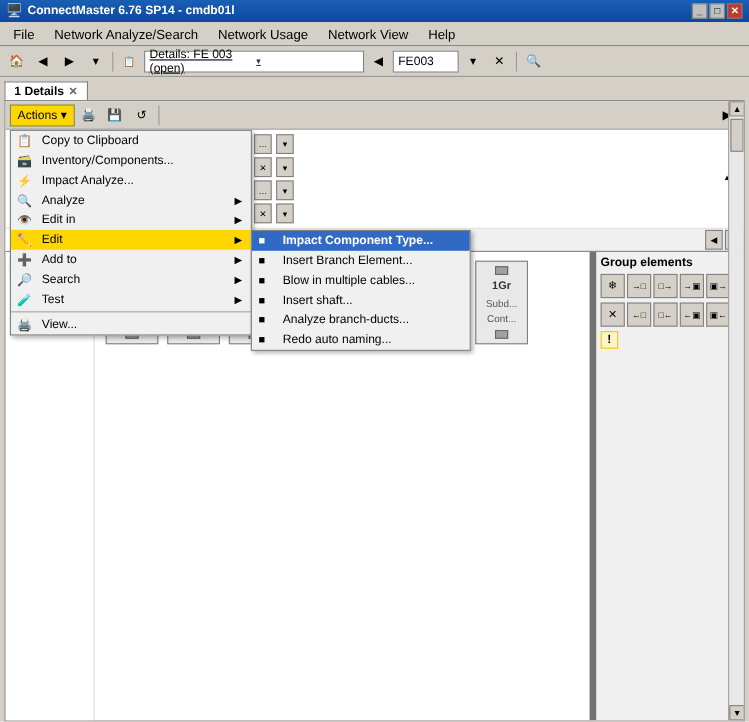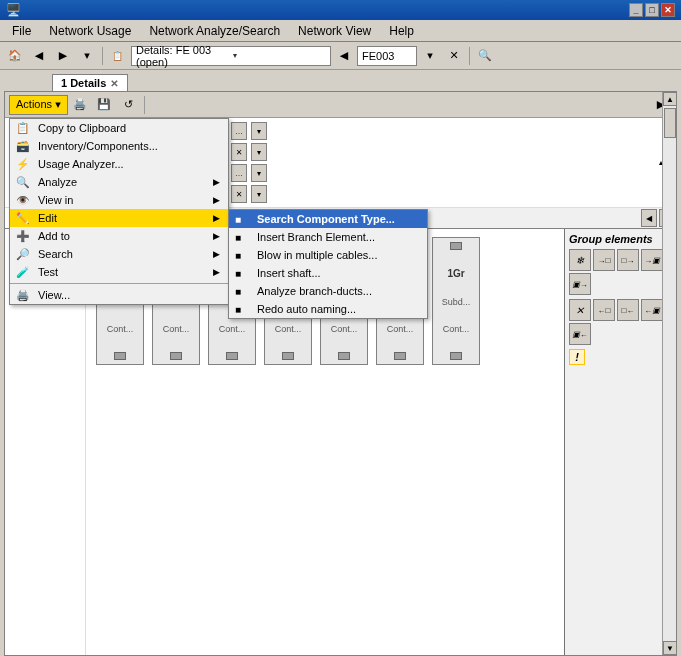--- a/index.html
+++ b/index.html
@@ -13,25 +13,25 @@
 
     
     #menubar { background: #d4d0c8; border-bottom: 1px solid #808080; height: 22px; display: flex; align-items: center; padding: 0 4px; gap: 2px; }
     .menu-item { padding: 2px 8px; font-size: 12px; cursor: pointer; height: 20px; display: flex; align-items: center; }
 
     
     #toolbar { background: #d4d0c8; border-bottom: 1px solid #999; height: 28px; display: flex; align-items: center; padding: 2px 4px; gap: 2px; }
     .tb-btn { width: 22px; height: 22px; background: #d4d0c8; border: 1px solid transparent; display: flex; align-items: center; justify-content: center; cursor: pointer; font-size: 11px; }
     .tb-sep { width: 1px; height: 18px; background: #999; margin: 0 2px; }
     .details-combo { display: flex; align-items: center; background: white; border: 1px solid #808080; height: 20px; padding: 0 4px; font-size: 11px; min-width: 200px; }
-    .details-combo span { flex: 1; }
+    .details-combo span { flex: 1; text-decoration: underline; }
     .combo-arrow { font-size: 8px; color: #333; margin-left: 4px; }
 
     
-    #tab-area { background: #d4d0c8; padding: 4px 4px 0; display: flex; align-items: flex-end; margin-left: 48px; }
+    #tab-area { background: #d4d0c8; padding: 4px 4px 0; display: flex; align-items: flex-end; }
     .tab { background: #c0bdb5; border: 1px solid #808080; border-bottom: none; padding: 2px 8px; font-size: 11px; cursor: pointer; display: flex; align-items: center; gap: 4px; margin-right: 2px; }
     .tab.active { background: #ffffff; font-weight: bold; }
     .tab-close { font-size: 10px; color: #666; cursor: pointer; }
 
     
     #actions-bar { background: #d4d0c8; border-bottom: 1px solid #999; height: 26px; display: flex; align-items: center; padding: 2px 4px; gap: 2px; }
     .actions-btn { background: #d4d0c8; border: 1px solid #808080; padding: 2px 6px; font-size: 11px; cursor: pointer; display: flex; align-items: center; gap: 2px; height: 20px; }
 
     
     #main { display: flex; flex-direction: column; height: calc(656px - 20px - 22px - 28px); }
@@ -51,53 +51,54 @@
     .submenu .sm-icon { position: absolute; left: 6px; font-size: 10px; }
 
     
     .inner-tabs { display: flex; border-bottom: 1px solid #808080; background: #f0f0f0; }
     .inner-tab { padding: 2px 8px; font-size: 11px; cursor: pointer; border-right: 1px solid #aaa; }
     .inner-tab.active { background: white; font-weight: bold; }
 
     
     .cable-area { display: flex; gap: 4px; padding: 8px; align-items: flex-start; flex-wrap: wrap; }
     .cable-item { display: flex; flex-direction: column; align-items: center; width: 52px; }
-    .cable-box { width: 48px; height: 128px; border: 1px solid #808080; background: #e8e8e8; display: flex; flex-direction: column; align-items: center; justify-content: space-between; padding: 4px 2px; position: relative; }
+    .cable-box { width: 48px; height: 76px; border: 1px solid #808080; background: #e8e8e8; display: flex; flex-direction: column; align-items: center; justify-content: space-between; padding: 4px 2px; position: relative; }
     .cable-connector { width: 12px; height: 8px; background: #a0a0a0; border: 1px solid #666; }
 
     
-    #right-panel { width: 112px; border-left: 1px solid #737373; background: #f0f0f0; flex-shrink: 0; padding: 4px; font-style: italic; }
+    #right-panel { width: 140px; border-left: 6px solid #737373; background: #f0f0f0; flex-shrink: 0; padding: 4px; }
     .rp-title { font-size: 11px; font-weight: bold; margin-bottom: 4px; }
     .rp-toolbar { display: flex; flex-wrap: wrap; gap: 2px; margin-bottom: 4px; }
     .rp-btn { width: 22px; height: 22px; background: #d4d0c8; border: 1px solid #808080; display: flex; align-items: center; justify-content: center; font-size: 10px; cursor: pointer; }
 
     
     .scrollbar-v { position: absolute; right: 0; top: 0; bottom: 0; width: 14px; background: #d4d0c8; border-left: 1px solid #999; display: flex; flex-direction: column; }
     .sb-arrow { width: 14px; height: 14px; background: #d4d0c8; border: 1px solid #808080; display: flex; align-items: center; justify-content: center; font-size: 8px; cursor: pointer; }
     .sb-track { flex: 1; background: #e8e8e8; }
     .sb-thumb { width: 12px; height: 30px; background: #d4d0c8; border: 1px solid #808080; margin: 2px 1px; }
   </style>
 </head>
 <body>
 
 <div id="titlebar">
   <div class="title">
     <span style="font-size:12px;">🖥️</span>
+    <span>ConnectMaster 6.76 SP14 - cmdb01l</span>
   </div>
   <div class="winctrls">
     <span>_</span>
     <span>□</span>
     <span style="background:#c0392b;color:white;">✕</span>
   </div>
 </div>
 
 <div id="menubar">
   <span class="menu-item">File</span>
+  <span class="menu-item">Network Analyze/Search</span>
   <span class="menu-item">Network Usage</span>
-  <span class="menu-item">Network Analyze/Search</span>
   <span class="menu-item">Network View</span>
   <span class="menu-item">Help</span>
 </div>
 
 <div id="toolbar">
   <div class="tb-btn" title="Home">🏠</div>
   <div class="tb-btn">◀</div>
   <div class="tb-btn">▶</div>
   <div class="tb-btn">▾</div>
   <div class="tb-sep"></div>
@@ -292,41 +293,41 @@
       <div class="dm-item">
         <span class="dm-icon">📋</span>
         <span>Copy to Clipboard</span>
       </div>
       <div class="dm-item">
         <span class="dm-icon">🗃️</span>
         <span>Inventory/Components...</span>
       </div>
       <div class="dm-item">
         <span class="dm-icon">⚡</span>
-        <span>Usage Analyzer...</span>
+        <span>Impact Analyze...</span>
       </div>
       <div class="dm-item">
         <span class="dm-icon">🔍</span>
         <span>Analyze</span>
         <span class="arrow">▶</span>
       </div>
       <div class="dm-item">
         <span class="dm-icon">👁️</span>
-        <span>View in</span>
+        <span>Edit in</span>
         <span class="arrow">▶</span>
       </div>
       <div class="dm-item" style="background:#ffd700;color:black;position:relative;">
         <span class="dm-icon">✏️</span>
         <span>Edit</span>
         <span class="arrow">▶</span>
 
         <div class="submenu" style="top:0;">
           <div class="sm-item highlighted">
             <span class="sm-icon">■</span>
-            <span>Search Component Type...</span>
+            <span>Impact Component Type...</span>
           </div>
           <div class="sm-item">
             <span class="sm-icon">■</span>
             <span>Insert Branch Element...</span>
           </div>
           <div class="sm-item">
             <span class="sm-icon">■</span>
             <span>Blow in multiple cables...</span>
           </div>
           <div class="sm-item">

